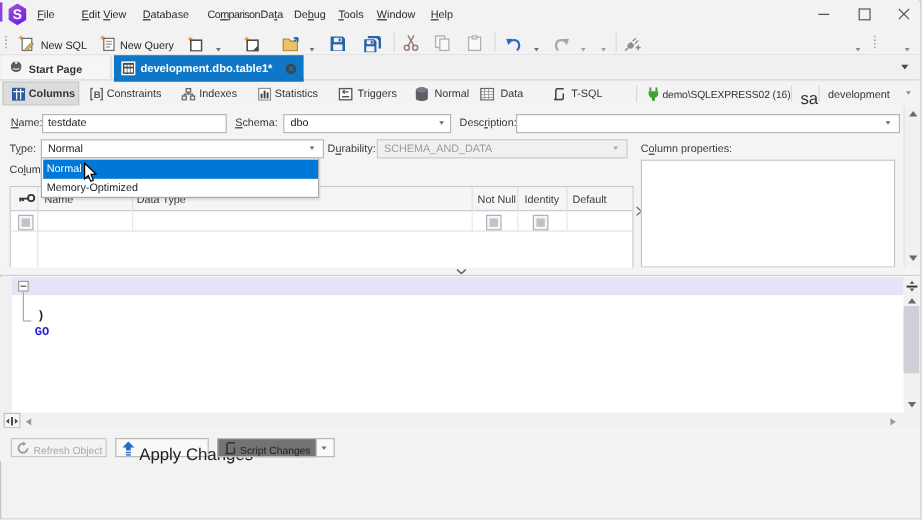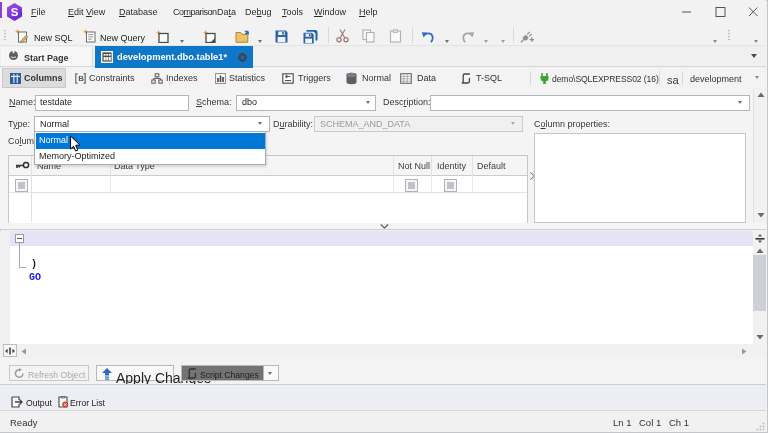--- a/index.html
+++ b/index.html
@@ -233,21 +233,21 @@
     <path d="M8.8,1 L3.6,1 Q2.2,1 2.2,2.4 L2.2,8.2 Q2.2,10 0.8,10 L6.8,10 Q8.4,10 8.4,8.2 L8.4,5" fill="none" stroke="#444" stroke-width="1.3"></path>
   </svg>
   <span class="abs" style="left:476px;top:5px;font-size:9px;color:#333;">T-SQL</span>
   <div class="sep" style="left:530px;top:3px;height:14px;"></div>
   <svg class="abs" style="left:539px;top:4px;" width="11" height="13" viewBox="0 0 11 13">
     <path d="M3,1 L3,4 M8,1 L8,4" stroke="#3da22f" stroke-width="1.6"></path>
     <path d="M1.5,4 L9.5,4 L9.5,6 Q9.5,9 6.8,9.5 L6.8,12 L4.2,12 L4.2,9.5 Q1.5,9 1.5,6 Z" fill="#3da22f"></path>
   </svg>
   <span class="abs" style="left:552px;top:6px;font-size:8.6px;letter-spacing:-0.1px;color:#333;">demo\SQLEXPRESS02 (16)</span>
   <div class="sep" style="left:659px;top:3px;height:14px;"></div>
-  <span class="abs" style="left:667px;top:6px;font-size:11px;color:#333;">sa</span>
+  <span class="abs" style="left:667px;top:6px;font-size:14px;color:#333;">sa</span>
   <div class="sep" style="left:682px;top:3px;height:14px;"></div>
   <span class="abs" style="left:690px;top:6px;font-size:9px;color:#333;">development</span>
   <div class="caret" style="left:755px;top:8px;border-top-color:#8a8a8a;"></div>
 </div>
 
 <div class="abs" style="left:0;top:88px;width:766px;height:135px;background:#f4f4f5;">
 
   <span class="lbl abs" style="left:9px;top:9px;"><u class="k">N</u>ame:</span>
   <div class="inp" style="left:35px;top:7px;width:154px;height:16px;"></div>
   <span class="lbl abs" style="left:40px;top:9px;color:#222;">testdate</span>
@@ -401,45 +401,15 @@
     <svg class="abs" style="left:5px;top:2px;" width="11" height="11" viewBox="0 0 11 11">
       <path d="M8.8,1 L3.6,1 Q2.2,1 2.2,2.4 L2.2,8.2 Q2.2,10 0.8,10 L6.8,10 Q8.4,10 8.4,8.2 L8.4,5" fill="none" stroke="#333" stroke-width="1.3"></path>
     </svg>
     <span class="abs" style="left:18px;top:3.5px;font-size:8.6px;color:#222;">Script Changes</span>
   </div>
   <div class="abs" style="left:264px;top:8px;width:15px;height:16px;border:1px solid #b6b9be;border-left:none;background:#f9f9fa;">
     <div class="caret" style="left:4px;top:6px;"></div>
   </div>
 </div>
 
-<div class="abs" style="left:0;top:384px;width:766px;height:26px;background:#edeef3;border-top:1px solid #c9cdd6;">
-  <svg class="abs" style="left:11px;top:11px;" width="12" height="12" viewBox="0 0 12 12">
-    <path d="M1,1 L8,1 L8,4 M8,8 L8,11 L1,11 L1,1" fill="#fff" stroke="#444" stroke-width="1.2"></path>
-    <path d="M4,6 L11,6 M8.5,3.5 L11,6 L8.5,8.5" fill="none" stroke="#444" stroke-width="1.3"></path>
-  </svg>
-  <span class="abs" style="left:26px;top:13px;font-size:8.6px;color:#222;">Output</span>
-  <svg class="abs" style="left:57px;top:11px;" width="12" height="12" viewBox="0 0 12 12">
-    <path d="M2,1 L10,1 L10,11 L2,11 Z" fill="#fff" stroke="#555" stroke-width="1.2"></path>
-    <path d="M4,0.5 L8,0.5 L8,2 L4,2 Z" fill="#d0d0d0" stroke="#555" stroke-width="0.8"></path>
-    <circle cx="8.2" cy="8.6" r="3" fill="#d43a2f"></circle>
-    <path d="M7,7.4 L9.4,9.8 M9.4,7.4 L7,9.8" stroke="#fff" stroke-width="1"></path>
-  </svg>
-  <span class="abs" style="left:70px;top:13px;font-size:8.6px;color:#222;">Error List</span>
-</div>
-
-<div class="abs" style="left:0;top:410px;width:766px;height:22px;background:#f1f1f2;border-top:1px solid #d7d7da;">
-  <span class="abs" style="left:10px;top:6px;font-size:9.5px;color:#333;">Ready</span>
-  <span class="abs" style="left:613px;top:6px;font-size:9.5px;color:#333;">Ln 1</span>
-  <span class="abs" style="left:639px;top:6px;font-size:9.5px;color:#333;">Col 1</span>
-  <span class="abs" style="left:669px;top:6px;font-size:9.5px;color:#333;">Ch 1</span>
-  <svg class="abs" style="left:756px;top:11px;" width="9" height="9" viewBox="0 0 9 9">
-    <g fill="#bcbcc0">
-          <circle cx="7.5" cy="1.5" r="1"></circle>
-          <circle cx="7.5" cy="4.5" r="1"></circle>
-          <circle cx="7.5" cy="7.5" r="1"></circle>
-          <circle cx="4.5" cy="4.5" r="1"></circle>
-          <circle cx="4.5" cy="7.5" r="1"></circle>
-          <circle cx="1.5" cy="7.5" r="1"></circle>
-        </g>
-  </svg>
-</div>
+
 
 </div>
 
 </body></html>

